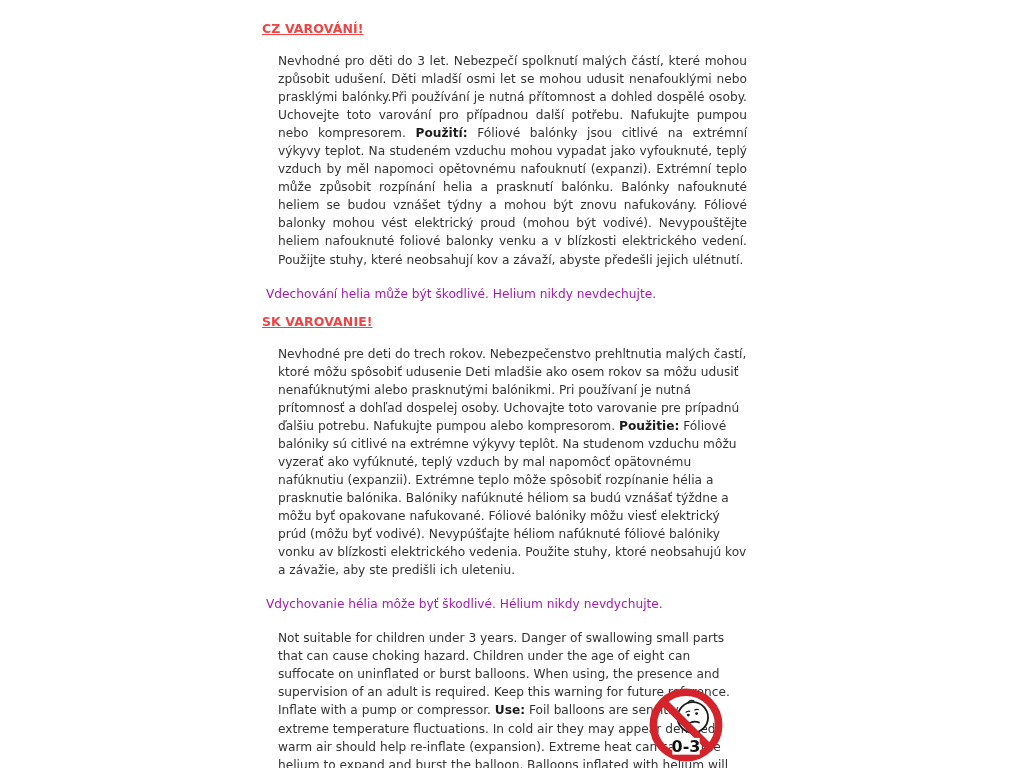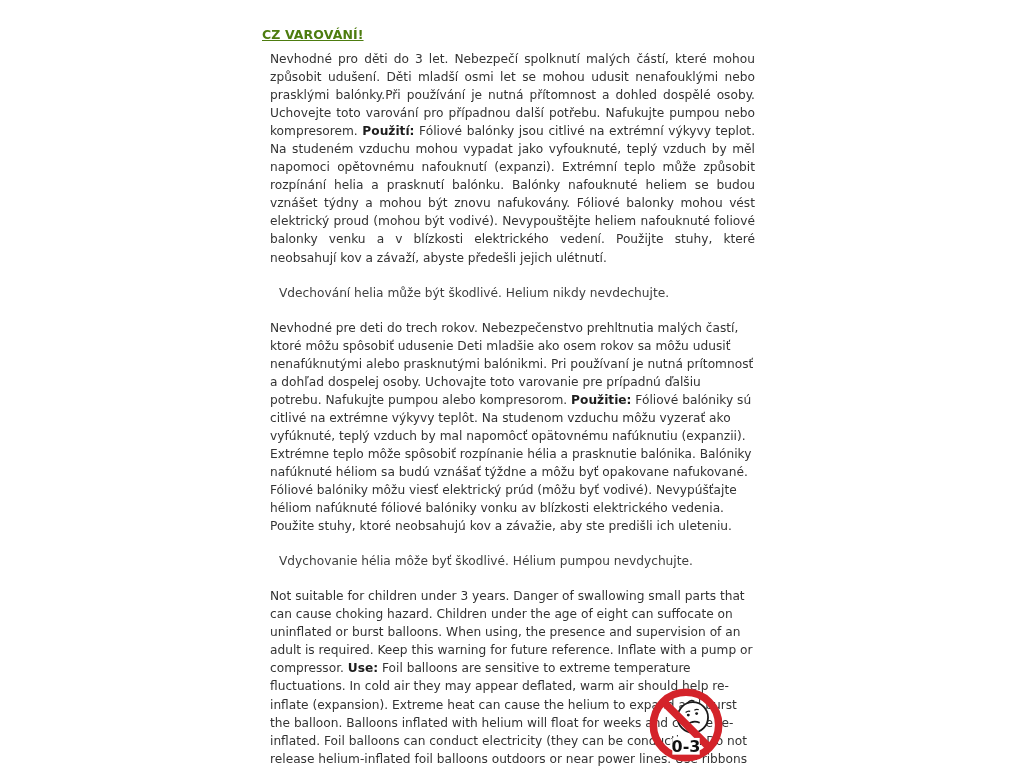--- a/index.html
+++ b/index.html
@@ -18,38 +18,38 @@
     left: 262px;
     top: 21px;
     width: 501px;
   }
   section.warning-block {
     margin-bottom: 11px;
   }
   .heading {
     font-size: 12.5px;
     font-weight: bold;
-    color: #4d7c0f;
+    color: #ef4444;
     text-decoration: underline;
-    margin: 6px 0 3px 0;
+    margin: 0 0 3px 0;
     letter-spacing: 0.1px;
   }
   .body-text {
     font-size: 12.2px;
     line-height: 1.48;
-    margin: 8px;
+    margin: 16px;
     color: #333333;
   }
   .body-text b { color: #1d1d1d; }
   .justify { text-align: justify; }
   .footer-line {
     font-size: 12.2px;
     line-height: 1.48;
-    margin: 17px;
-    color: #404040;
+    margin: 4px;
+    color: #a21caf;
   }
   .badge {
     position: absolute;
     left: 648px;
     top: 687px;
     width: 76px;
     height: 76px;
   }
   .badge svg { display: block; }
 </style>
@@ -58,22 +58,23 @@
 
 <div class="doc">
 
   <section class="warning-block">
     <h2 class="heading">CZ VAROVÁNÍ!</h2>
     <p class="body-text justify"><span>Nevhodné pro děti do 3 let. Nebezpečí spolknutí malých částí, které mohou způsobit udušení. Děti mladší osmi let se mohou udusit nenafouklými nebo prasklými balónky.Při používání je nutná přítomnost a dohled dospělé osoby. Uchovejte toto varování pro případnou další potřebu. Nafukujte pumpou nebo kompresorem.</span> <b>Použití:</b> <span>Fóliové balónky jsou citlivé na extrémní výkyvy teplot. Na studeném vzduchu mohou vypadat jako vyfouknuté, teplý vzduch by měl napomoci opětovnému nafouknutí (expanzi). Extrémní teplo může způsobit rozpínání helia a prasknutí balónku. Balónky nafouknuté heliem se budou vznášet týdny a mohou být znovu nafukovány. Fóliové balonky mohou vést elektrický proud (mohou být vodivé). Nevypouštějte heliem nafouknuté foliové balonky venku a v blízkosti elektrického vedení. Použijte stuhy, které neobsahují kov a závaží, abyste předešli jejich ulétnutí.</span></p>
     <p class="footer-line">Vdechování helia může být škodlivé. Helium nikdy nevdechujte.</p>
   </section>
 
   <section class="warning-block">
+    <h2 class="heading">SK VAROVANIE!</h2>
     <p class="body-text"><span>Nevhodné pre deti do trech rokov. Nebezpečenstvo prehltnutia malých častí, ktoré môžu spôsobiť udusenie Deti mladšie ako osem rokov sa môžu udusiť nenafúknutými alebo prasknutými balónikmi. Pri používaní je nutná prítomnosť a dohľad dospelej osoby. Uchovajte toto varovanie pre prípadnú ďalšiu potrebu. Nafukujte pumpou alebo kompresorom.</span> <b>Použitie:</b> <span>Fóliové balóniky sú citlivé na extrémne výkyvy teplôt. Na studenom vzduchu môžu vyzerať ako vyfúknuté, teplý vzduch by mal napomôcť opätovnému nafúknutiu (expanzii). Extrémne teplo môže spôsobiť rozpínanie hélia a prasknutie balónika. Balóniky nafúknuté héliom sa budú vznášať týždne a môžu byť opakovane nafukované. Fóliové balóniky môžu viesť elektrický prúd (môžu byť vodivé). Nevypúšťajte héliom nafúknuté fóliové balóniky vonku av blízkosti elektrického vedenia. Použite stuhy, ktoré neobsahujú kov a závažie, aby ste predišli ich uleteniu.</span></p>
-    <p class="footer-line">Vdychovanie hélia môže byť škodlivé. Hélium pumpou nevdychujte.</p>
+    <p class="footer-line">Vdychovanie hélia môže byť škodlivé. Hélium nikdy nevdychujte.</p>
   </section>
 
   <section class="warning-block">
     <p class="body-text"><span>Not suitable for children under 3 years. Danger of swallowing small parts that can cause choking hazard. Children under the age of eight can suffocate on uninflated or burst balloons. When using, the presence and supervision of an adult is required. Keep this warning for future reference. Inflate with a pump or compressor.</span> <b>Use:</b> <span>Foil balloons are sensitive to extreme temperature fluctuations. In cold air they may appear deflated, warm air should help re-inflate (expansion). Extreme heat can cause the helium to expand and burst the balloon. Balloons inflated with helium will float for weeks and can be re-inflated. Foil balloons can conduct electricity (they can be conductive). Do not release helium-inflated foil balloons outdoors or near power lines. Use ribbons that do not contain metal and weights to prevent them from flying away.</span></p>
     <p class="footer-line">Inhaling helium can be harmful. Never inhale helium.</p>
   </section>
 
 </div>
 
 <div class="badge">

